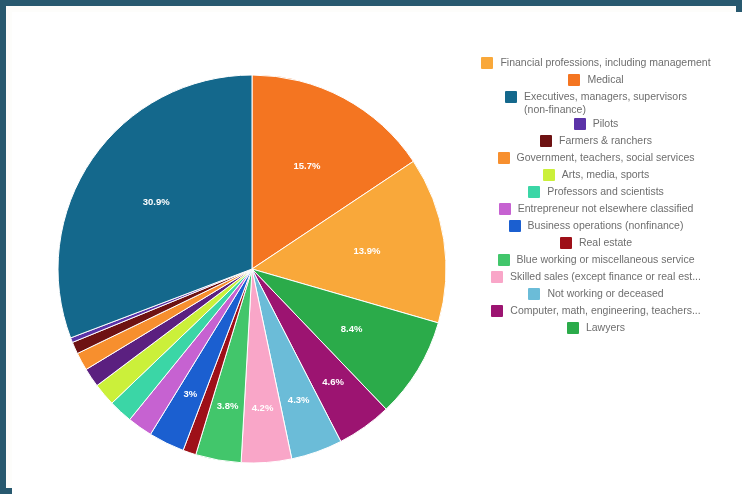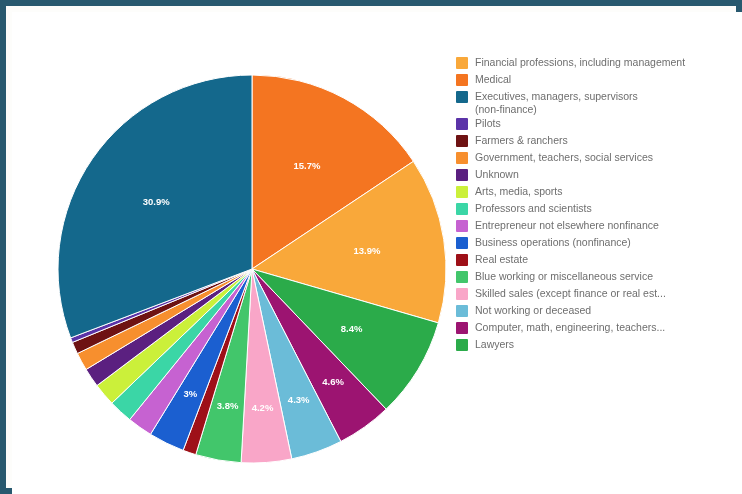--- a/index.html
+++ b/index.html
@@ -46,20 +46,21 @@
     position:absolute;
     left:444px;
     top:44px;
     width:280px;
   }
   .legend-row{
     display:flex;
     align-items:flex-start;
     margin-bottom:2px;
     min-height:15px;
+    justify-content:center;
   }
   .legend-swatch{
     width:12px;
     height:12px;
     flex:0 0 12px;
     margin-right:7px;
     margin-top:1px;
     border-radius:1px;
   }
   .legend-label{
@@ -127,34 +128,30 @@
         </div>
         <div class="legend-row">
           <span class="legend-swatch" style="background: rgb(110, 18, 19);"></span>
           <span class="legend-label">Farmers &amp; ranchers</span>
         </div>
         <div class="legend-row">
           <span class="legend-swatch" style="background: rgb(247, 143, 46);"></span>
           <span class="legend-label">Government, teachers, social services</span>
         </div>
         <div class="legend-row">
-          <span class="legend-swatch" style="background: rgb(91, 32, 128);"></span>
-          <span class="legend-label">Unknown</span>
-        </div>
-        <div class="legend-row">
           <span class="legend-swatch" style="background: rgb(203, 240, 58);"></span>
           <span class="legend-label">Arts, media, sports</span>
         </div>
         <div class="legend-row">
           <span class="legend-swatch" style="background: rgb(59, 214, 166);"></span>
           <span class="legend-label">Professors and scientists</span>
         </div>
         <div class="legend-row">
           <span class="legend-swatch" style="background: rgb(198, 98, 209);"></span>
-          <span class="legend-label">Entrepreneur not elsewhere nonfinance</span>
+          <span class="legend-label">Entrepreneur not elsewhere classified</span>
         </div>
         <div class="legend-row">
           <span class="legend-swatch" style="background: rgb(27, 95, 208);"></span>
           <span class="legend-label">Business operations (nonfinance)</span>
         </div>
         <div class="legend-row">
           <span class="legend-swatch" style="background: rgb(158, 16, 24);"></span>
           <span class="legend-label">Real estate</span>
         </div>
         <div class="legend-row">

